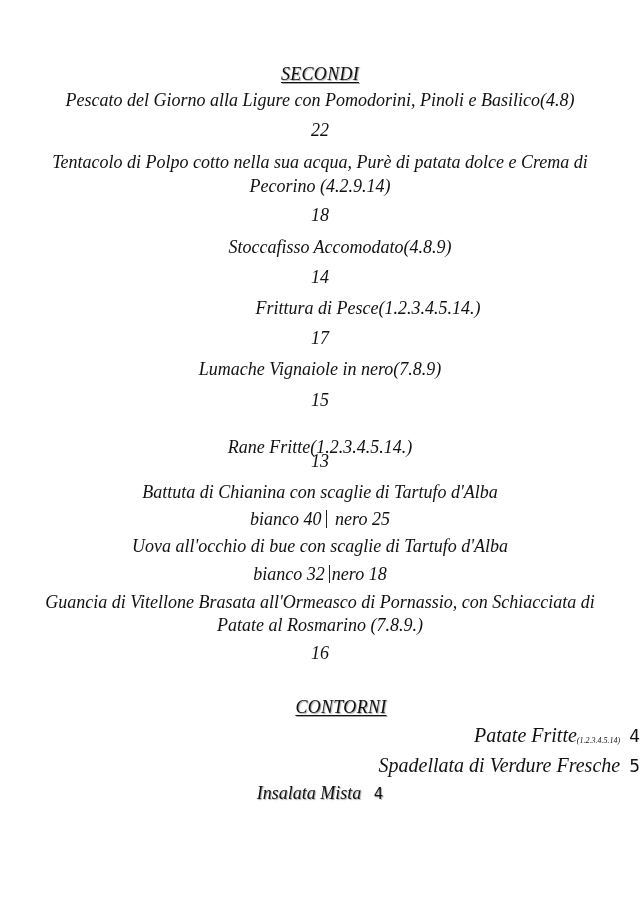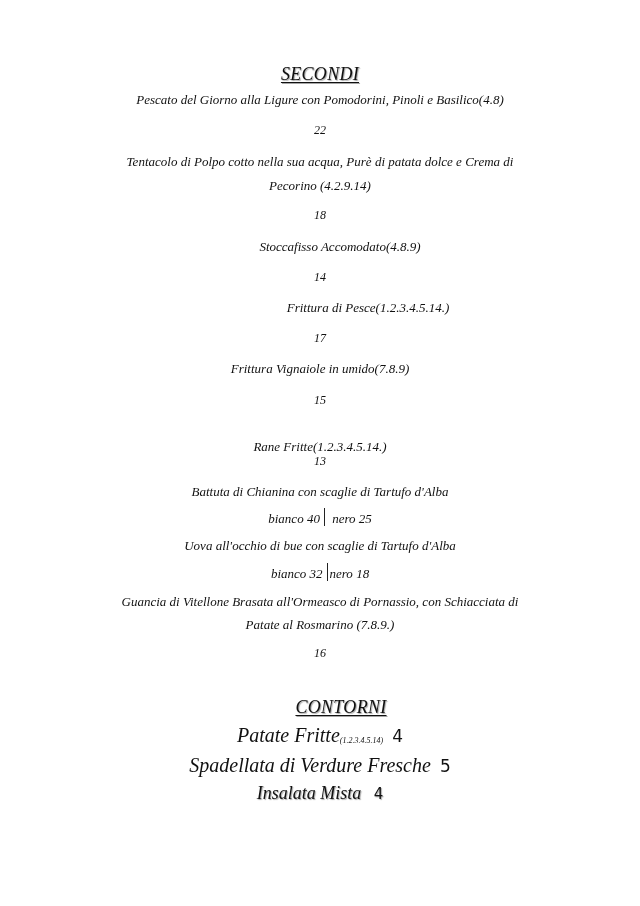--- a/index.html
+++ b/index.html
@@ -22,51 +22,52 @@
       width: 640px;
       height: 906px;
     }
     .line {
       position: absolute;
       left: 0;
       width: 640px;
       text-align: center;
       font-style: italic;
       font-family: "Liberation Serif", "DejaVu Serif", serif;
-      font-size: 13px;
+      font-size: 18px;
       line-height: 22px;
       white-space: nowrap;
     }
     .heading {
       font-family: "Liberation Serif", serif;
       font-style: italic;
       font-size: 18px;
       text-decoration: underline;
       text-decoration-thickness: 1px;
       text-underline-offset: 2px;
       text-shadow: 1px 1px 1px rgba(0,0,0,0.35);
       letter-spacing: 0.3px;
     }
     .price {
-      font-size: 12px;
+      font-size: 18px;
     }
     .bold {
       font-weight: normal;
     }
     .sep {
       display: inline-block;
       width: 1px;
       height: 18px;
       background: #222;
       vertical-align: -3px;
       margin: 0 4px;
     }
     .contorno {
       font-size: 20px;
       line-height: 24px;
+      text-align: right;
     }
     .allergen-small {
       font-size: 8px;
       font-style: italic;
       vertical-align: -1px;
     }
     .shadowed {
       text-shadow: 1px 1px 1px rgba(0,0,0,0.35);
       font-size: 18px;
     }
@@ -87,21 +88,21 @@
   <div class="line" style="top:151px;">Tentacolo di Polpo cotto nella sua acqua, Purè di patata dolce e Crema di</div>
   <div class="line" style="top:175px;">Pecorino (4.2.9.14)</div>
   <div class="line price" style="top:204px;">18</div>
 
   <div class="line" style="top:236px;padding-left:20px;">Stoccafisso Accomodato(4.8.9)</div>
   <div class="line price" style="top:266px;">14</div>
 
   <div class="line" style="top:297px;padding-left:48px;">Frittura di Pesce(1.2.3.4.5.14.)</div>
   <div class="line price" style="top:327px;">17</div>
 
-  <div class="line" style="top:358px;">Frittura Vignaiole in umido(7.8.9)</div>
+  <div class="line" style="top:358px;">Lumache Vignaiole in nero(7.8.9)</div>
   <div class="line price" style="top:389px;">15</div>
 
   <div class="line" style="top:436px;">Rane Fritte(1.2.3.4.5.14.)</div>
   <div class="line price" style="top:450px;">13</div>
 
   <div class="line" style="top:481px;">Battuta di Chianina con scaglie di Tartufo d'Alba</div>
   <div class="line" style="top:508px;">
     <span class="bold">bianco</span>
     <span>40</span><span class="sep"></span>
     <span class="bold">nero</span>

